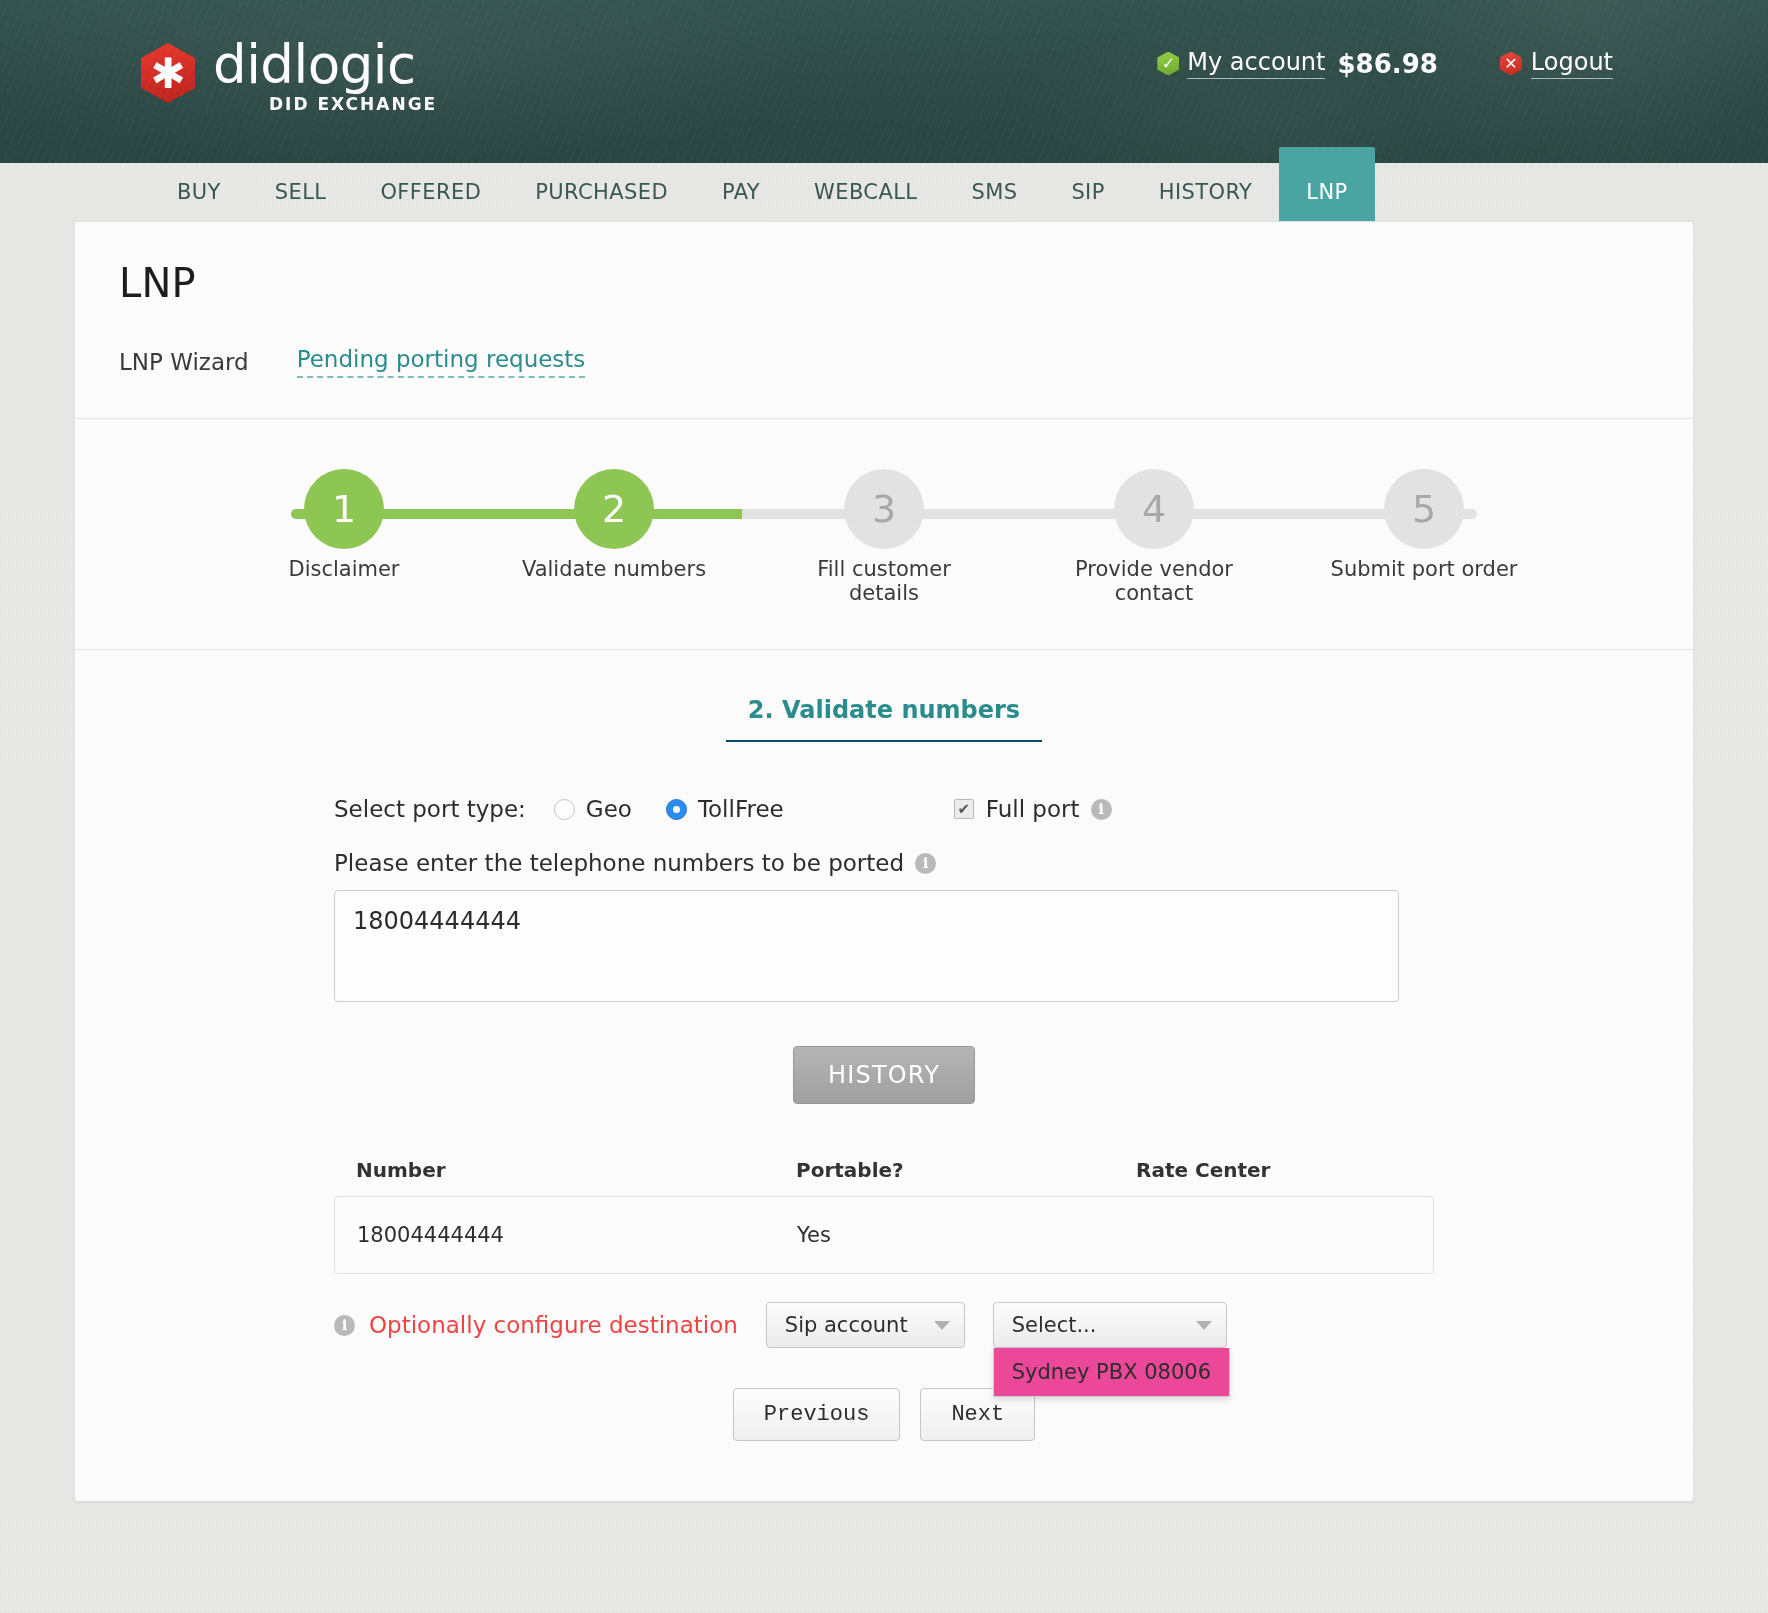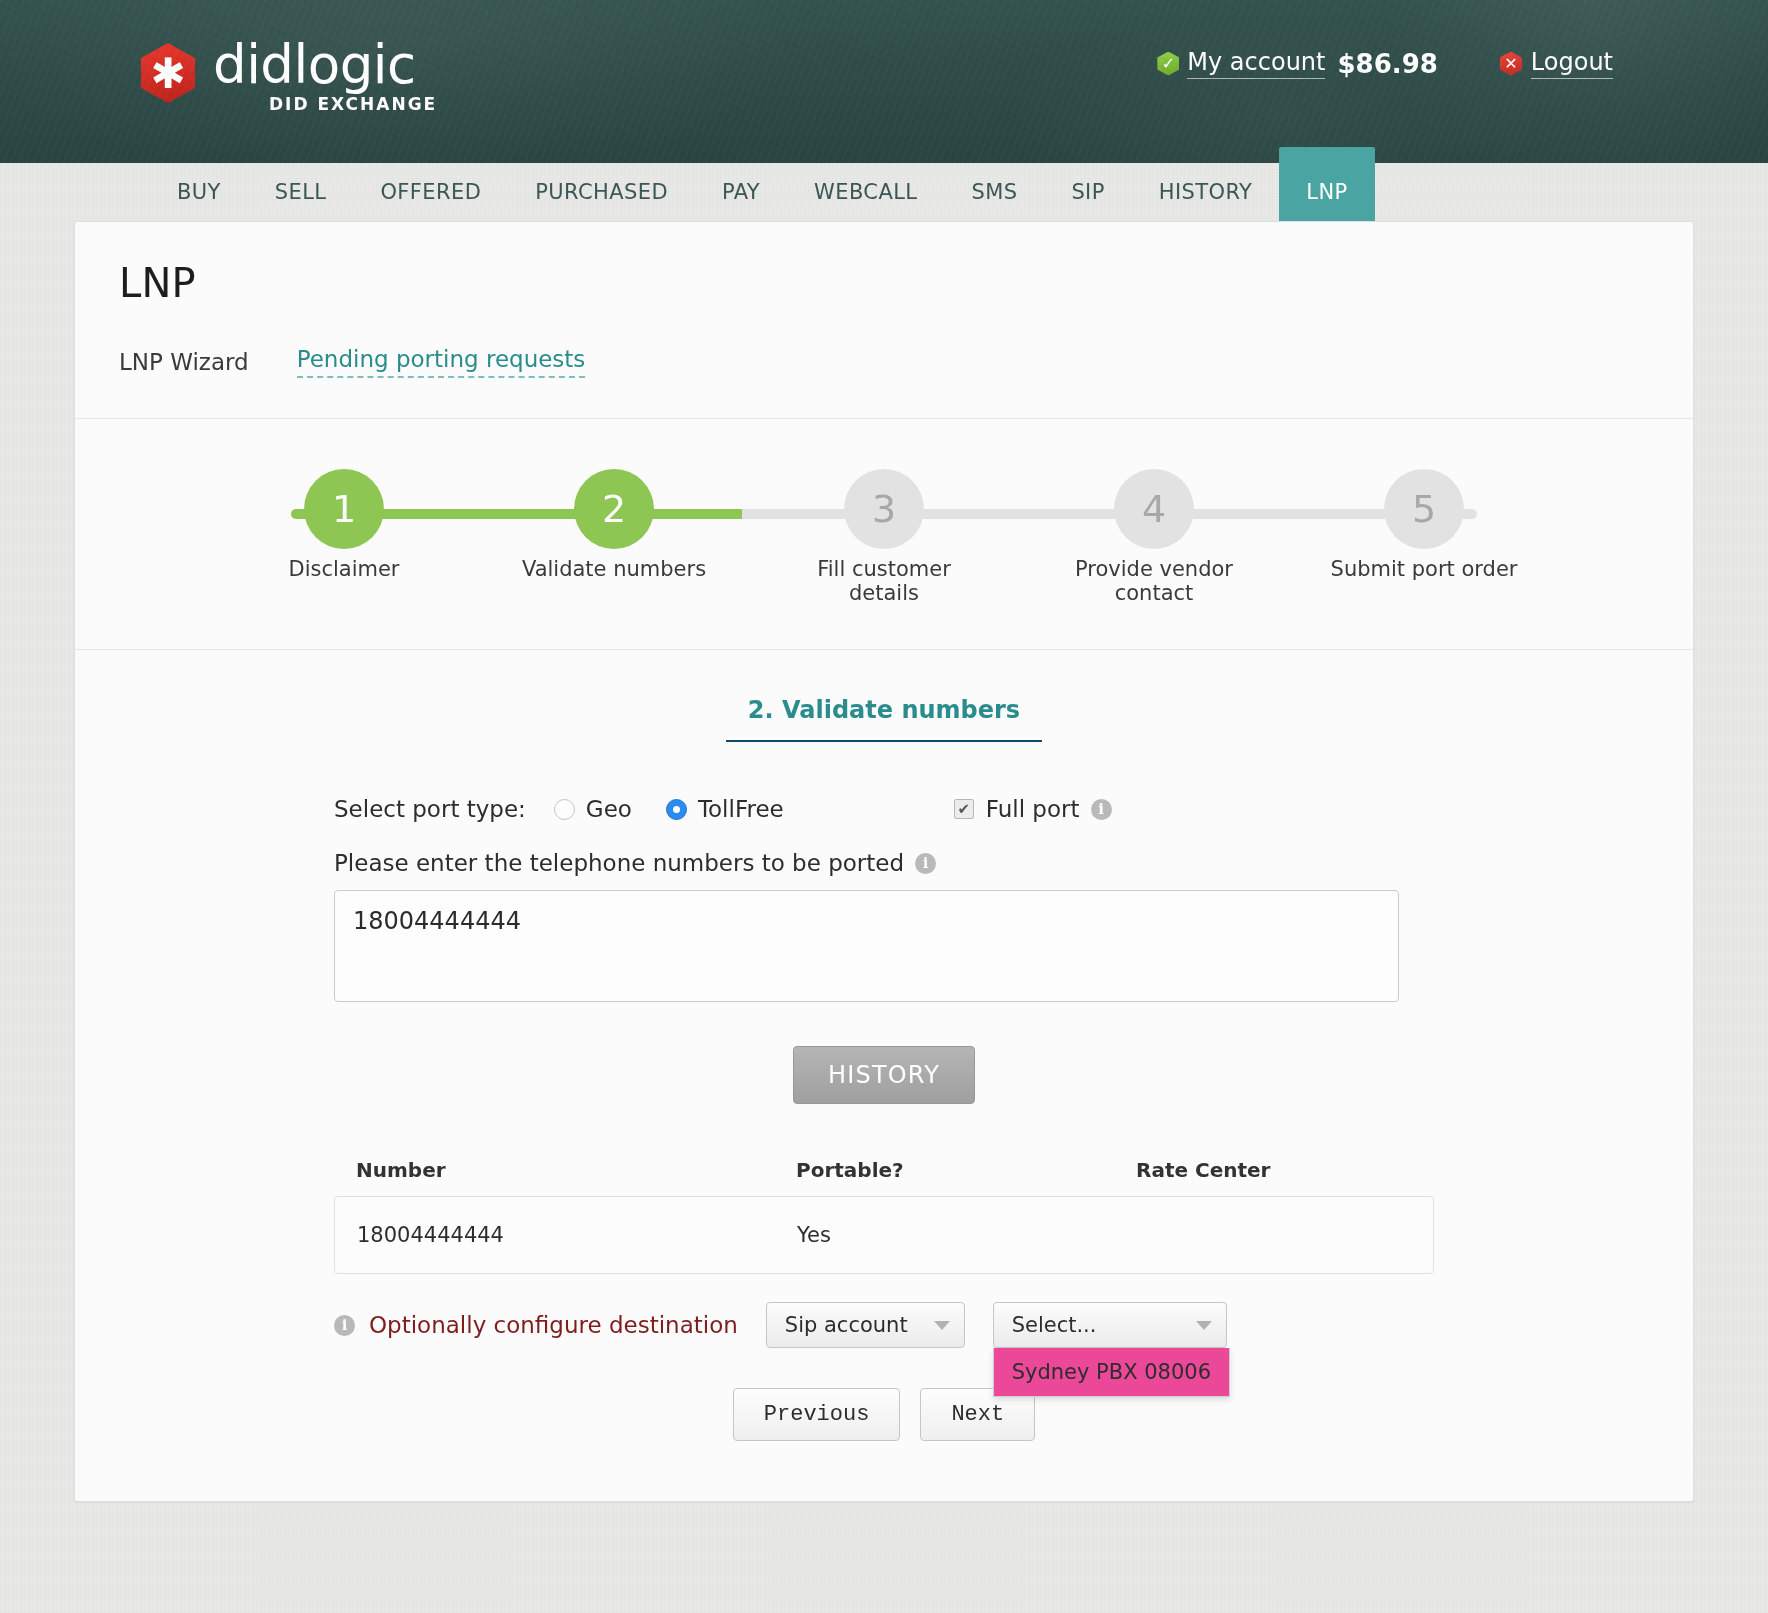--- a/index.html
+++ b/index.html
@@ -334,21 +334,21 @@
   .c-number { width: 440px; }
   .c-portable { width: 340px; }
   .c-rate { flex: 1; }
 
   .dest-row {
     display: flex; align-items: center;
     margin-top: 28px;
     gap: 14px;
     position: relative;
   }
-  .dest-lbl { font-size: 23px; color: #7f1d1d; }
+  .dest-lbl { font-size: 23px; color: #ef4444; }
   .select-box {
     height: 46px;
     min-width: 180px;
     background: linear-gradient(180deg,#fcfcfc 0%, #ebebeb 100%);
     border: 1px solid #c6c6c6;
     border-radius: 4px;
     display: flex; align-items: center; justify-content: space-between;
     padding: 0 14px 0 18px;
     font-size: 21px; color: #2d2d2d;
     cursor: pointer;

